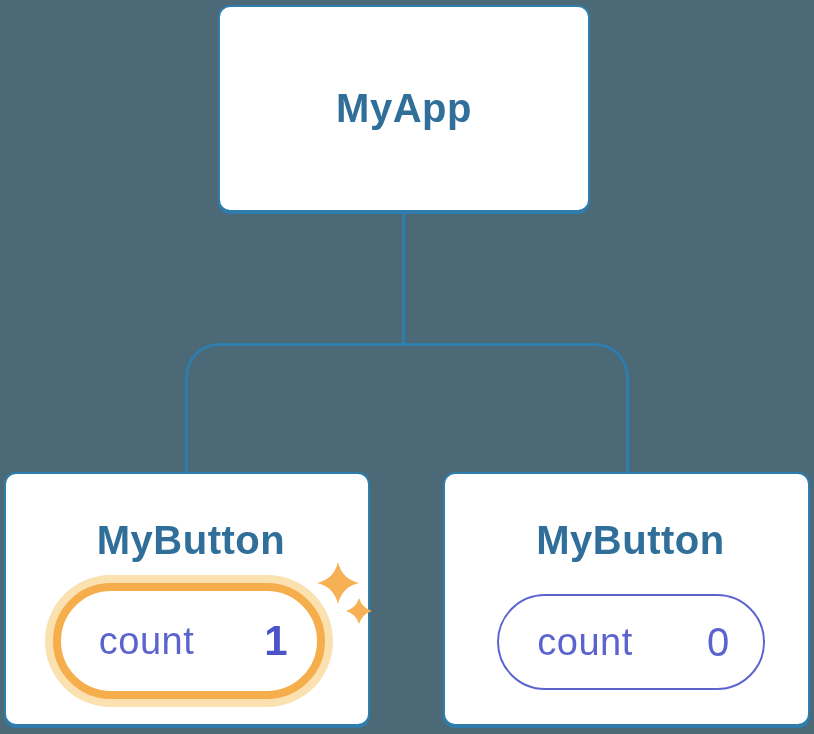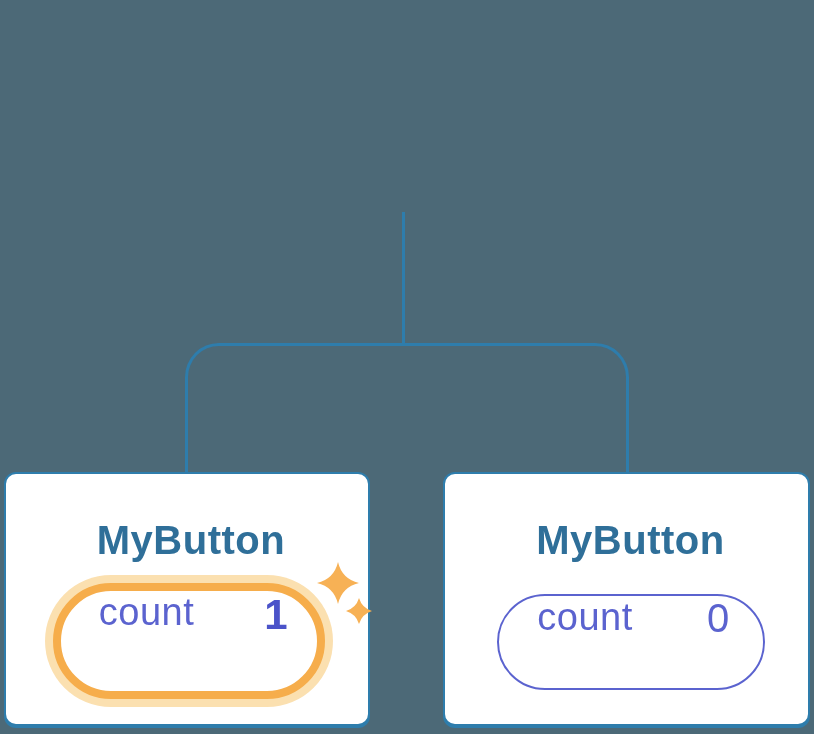--- a/index.html
+++ b/index.html
@@ -65,21 +65,21 @@
     border: 3px solid #2e7dac;
     border-bottom: none;
     border-top-left-radius: 34px;
     border-top-right-radius: 34px;
   }
 
   
   .pill {
     position: absolute;
     display: flex;
-    align-items: flex-start;
+    align-items: center;
     box-sizing: border-box;
     border-radius: 999px;
     background: #ffffff;
     overflow: hidden;
   }
 
   .pill-normal {
     left: 52px; top: 120px;
     width: 268px; height: 96px;
     border: 2px solid #5b63cf;
@@ -124,20 +124,23 @@
   }
 </style>
 </head>
 <body>
 
 <div class="stage">
 
   <div class="connector-stem"></div>
   <div class="connector-branch"></div>
 
+  <div class="card node-app">
+    <span class="node-title">MyApp</span>
+  </div>
 
   <div class="card node-child pos-left">
     <div class="node-title child-title">MyButton</div>
 
     <div class="pill pill-highlight">
       <div class="pill-label-cell">
         <span class="state-name">count</span>
       </div>
       <div class="pill-sep"></div>
       <div class="pill-value-cell">

